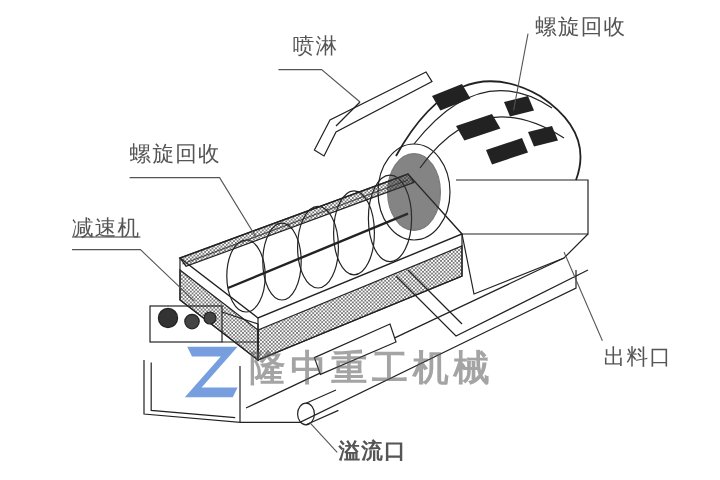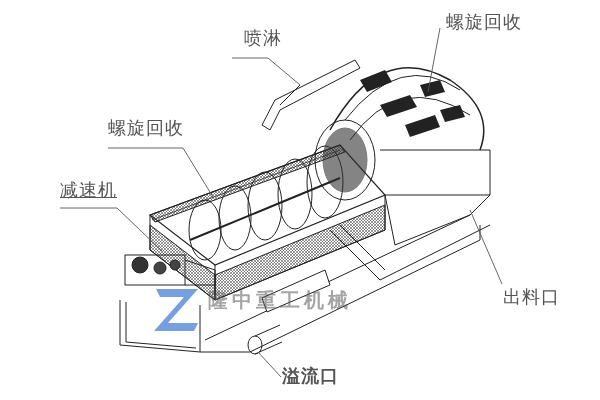--- a/index.html
+++ b/index.html
@@ -1,21 +1,21 @@
 <!DOCTYPE html>
 <html><head>
 <meta charset="utf-8">
 <style>
   html, body { margin:0; padding:0; background:#ffffff; }
   #stage { position:relative; width:600px; height:400px; overflow:hidden; background:#fff;
            font-family:"DejaVu Sans", sans-serif; }
   svg#drawing { position:absolute; left:0; top:0; }
   .label { position:absolute; font-family:"DejaVu Serif", serif; font-size:18px; color:#555; letter-spacing:1px; white-space:nowrap; }
   .wm-cn { position:absolute; left:208px; top:287px; font-family:"DejaVu Sans", sans-serif; font-weight:bold;
-           font-size:20px; color:rgba(90,90,90,0.55); letter-spacing:4px; }
+           font-size:30px; color:rgba(90,90,90,0.55); letter-spacing:4px; }
   .wm-en { position:absolute; left:208px; top:317px; font-family:"Liberation Sans", sans-serif;
            font-size:16px; color:rgba(110,110,110,0.6); letter-spacing:1px; }
   .wm-logo { position:absolute; left:148px; top:283px; width:58px; height:54px; }
 </style>
 </head>
 <body>
 
 <div id="stage">
 
   <svg id="drawing" width="600" height="400" viewBox="0 0 600 400" fill="none" stroke="#222" stroke-width="1">

